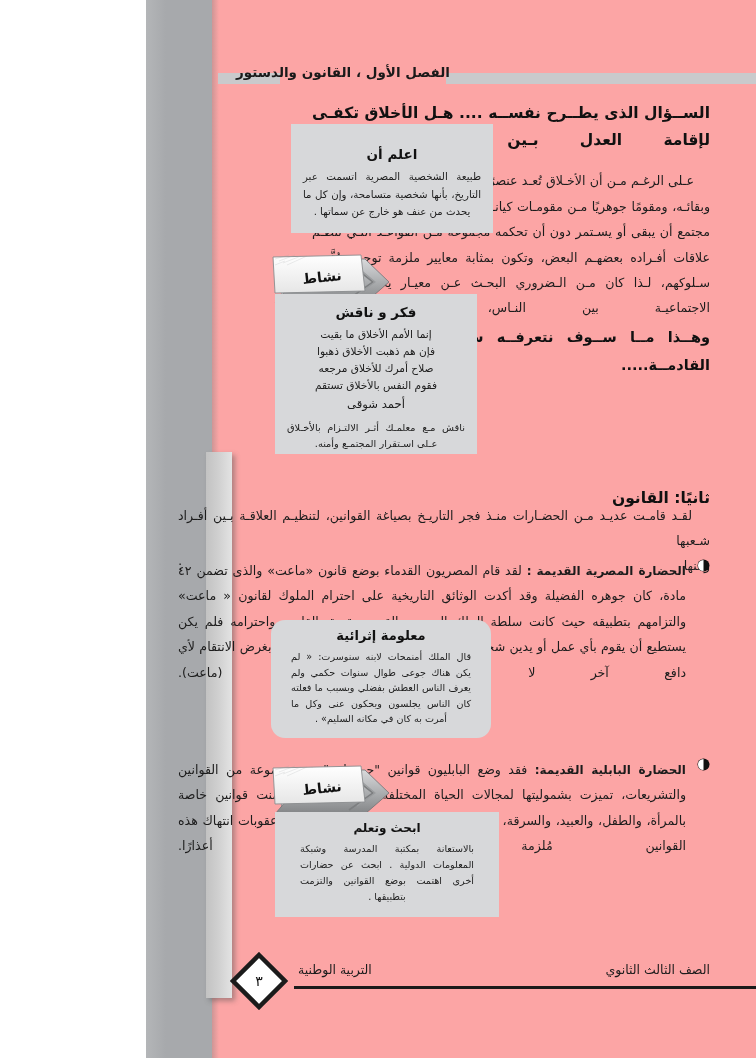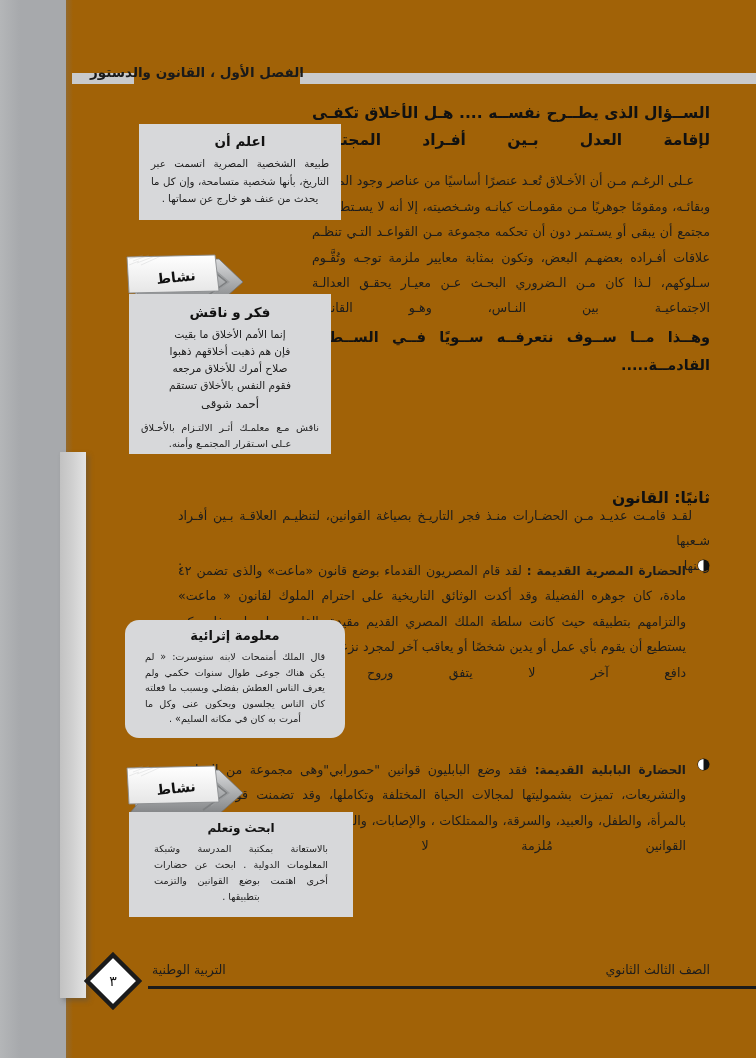--- a/index.html
+++ b/index.html
@@ -3,21 +3,21 @@
 <meta charset="utf-8">
 <title>الفصل الأول ، القانون والدستور</title>
 <style>
   html,body{margin:0;padding:0;}
   body{
     width:756px;height:1058px;
     background:#ffffff;
     font-family:"DejaVu Sans","Liberation Sans",sans-serif;
     overflow:hidden;position:relative;
   }
-  .page{position:absolute;inset:0;width:756px;height:1058px;background:#a16207;}
+  .page{position:absolute;inset:0;width:610px;height:1058px;background:#fca5a5;}
 
   
   .left-band{
     position:absolute;left:0;top:0;width:66px;height:1058px;
     background:linear-gradient(to left,#a7a9ac 0%, #a7a9ac 70%, #b4b6b8 100%);
   }
   .left-band-shadow{
     position:absolute;left:66px;top:0;width:7px;height:1058px;
     background:linear-gradient(to left, rgba(255,255,255,0) 0%, rgba(120,120,120,.35) 100%);
   }
@@ -97,21 +97,21 @@
   .sbox{
     position:absolute;background:#d7d8da;direction:rtl;color:#1c1c1c;
   }
   .sbox.rounded{border-radius:14px;}
   .sbox h4{
     margin:0 0 6px 0;font-size:13.5px;font-weight:bold;text-align:center;color:#111;
     letter-spacing:.3px;
   }
   .sbox p{margin:0;font-size:10.2px;line-height:1.72;text-align:justify;text-align-last:center;}
 
-  #box-know{left:139px;top:124px;width:178px;padding:9px 12px 12px;}
+  #box-know{left:145px;top:124px;width:178px;padding:22px 12px 12px;}
   #box-know p{text-align:justify;text-align-last:center;}
 
   #box-think{left:129px;top:294px;width:178px;padding:10px 12px 1px;}
   #box-think .verse{font-size:10.6px;line-height:1.62;text-align:center;margin:0;}
   #box-think .poet{font-size:11.6px;text-align:center;margin:0 0 5px;}
   #box-think .task{font-size:9.8px;line-height:1.72;text-align:justify;text-align-last:center;margin:0;}
 
   #box-info{left:125px;top:620px;width:180px;padding:8px 20px 11px;}
   #box-info h4{font-size:13px;}
   #box-info p{font-size:9.6px;line-height:1.62;text-align:justify;text-align-last:center;}
@@ -246,21 +246,21 @@
         <path d="M18 16 L38 7"></path>
           <path d="M6 16 L16 12"></path>
       </g>
     </svg>
     <div class="label">نشاط</div>
   </div>
 
   <div class="sbox" id="box-think">
     <h4>فكر و ناقش</h4>
     <p class="verse">إنما الأمم الأخلاق ما بقيت</p>
-    <p class="verse">فإن هم ذهبت أخلاقهم ذهبوا</p>
+    <p class="verse">فإن هم ذهبت الأخلاق ذهبوا</p>
     <p class="verse">صلاح أمرك للأخلاق مرجعه</p>
     <p class="verse">فقوم النفس بالأخلاق تستقم</p>
     <p class="poet">أحمد شوقى</p>
     <p class="task">ناقش مـع معلمـك أثـر الالتـزام بالأخـلاق عـلى  اسـتقرار المجتمـع وأمنه.</p>
   </div>
 
   <div class="sbox rounded" id="box-info">
     <h4>معلومة إثرائية</h4>
     <p>قال الملك أمنمحات لابنه سنوسرت: « لم يكن هناك جوعى طوال سنوات حكمي ولم يعرف الناس العطش بفضلي وبسبب ما فعلته كان الناس يجلسون ويحكون عنى وكل ما أمرت به كان في مكانه السليم» .</p>
   </div>

